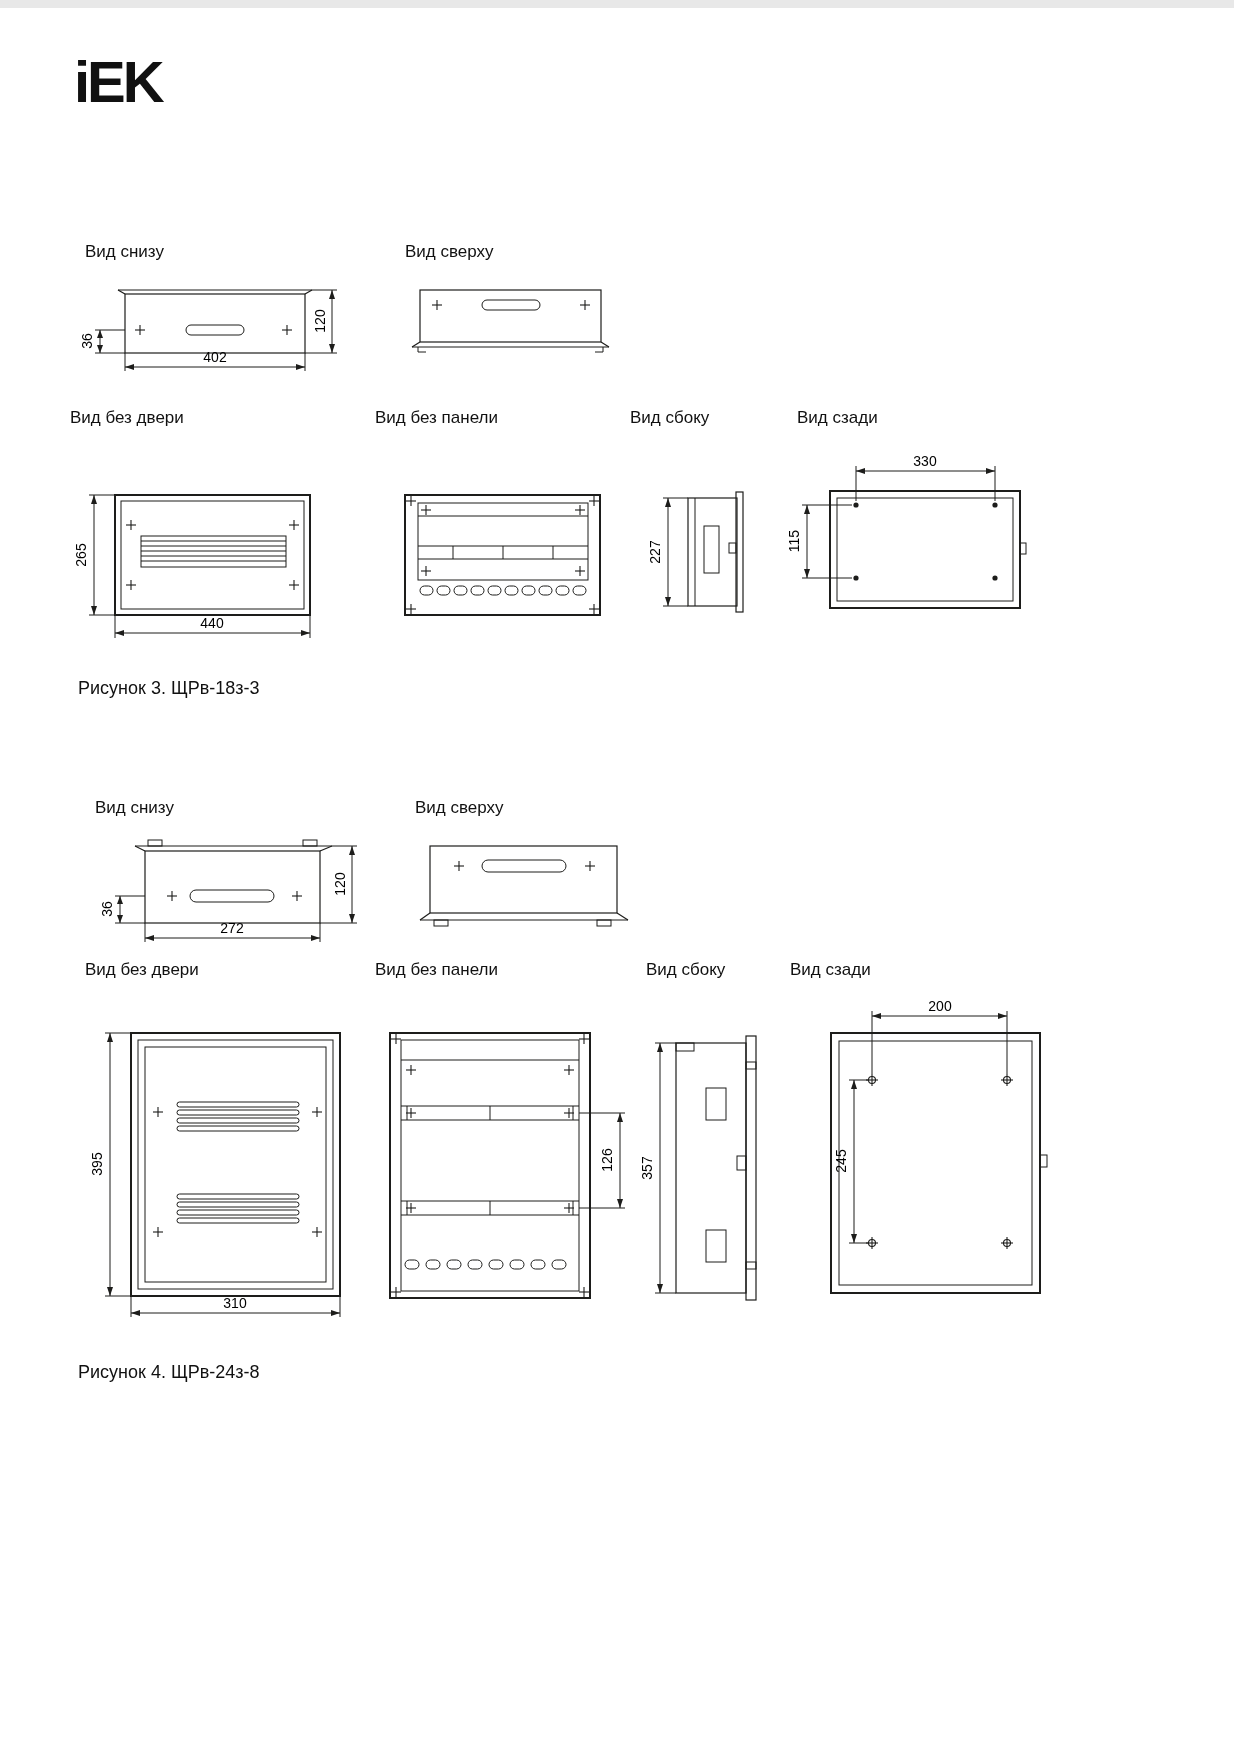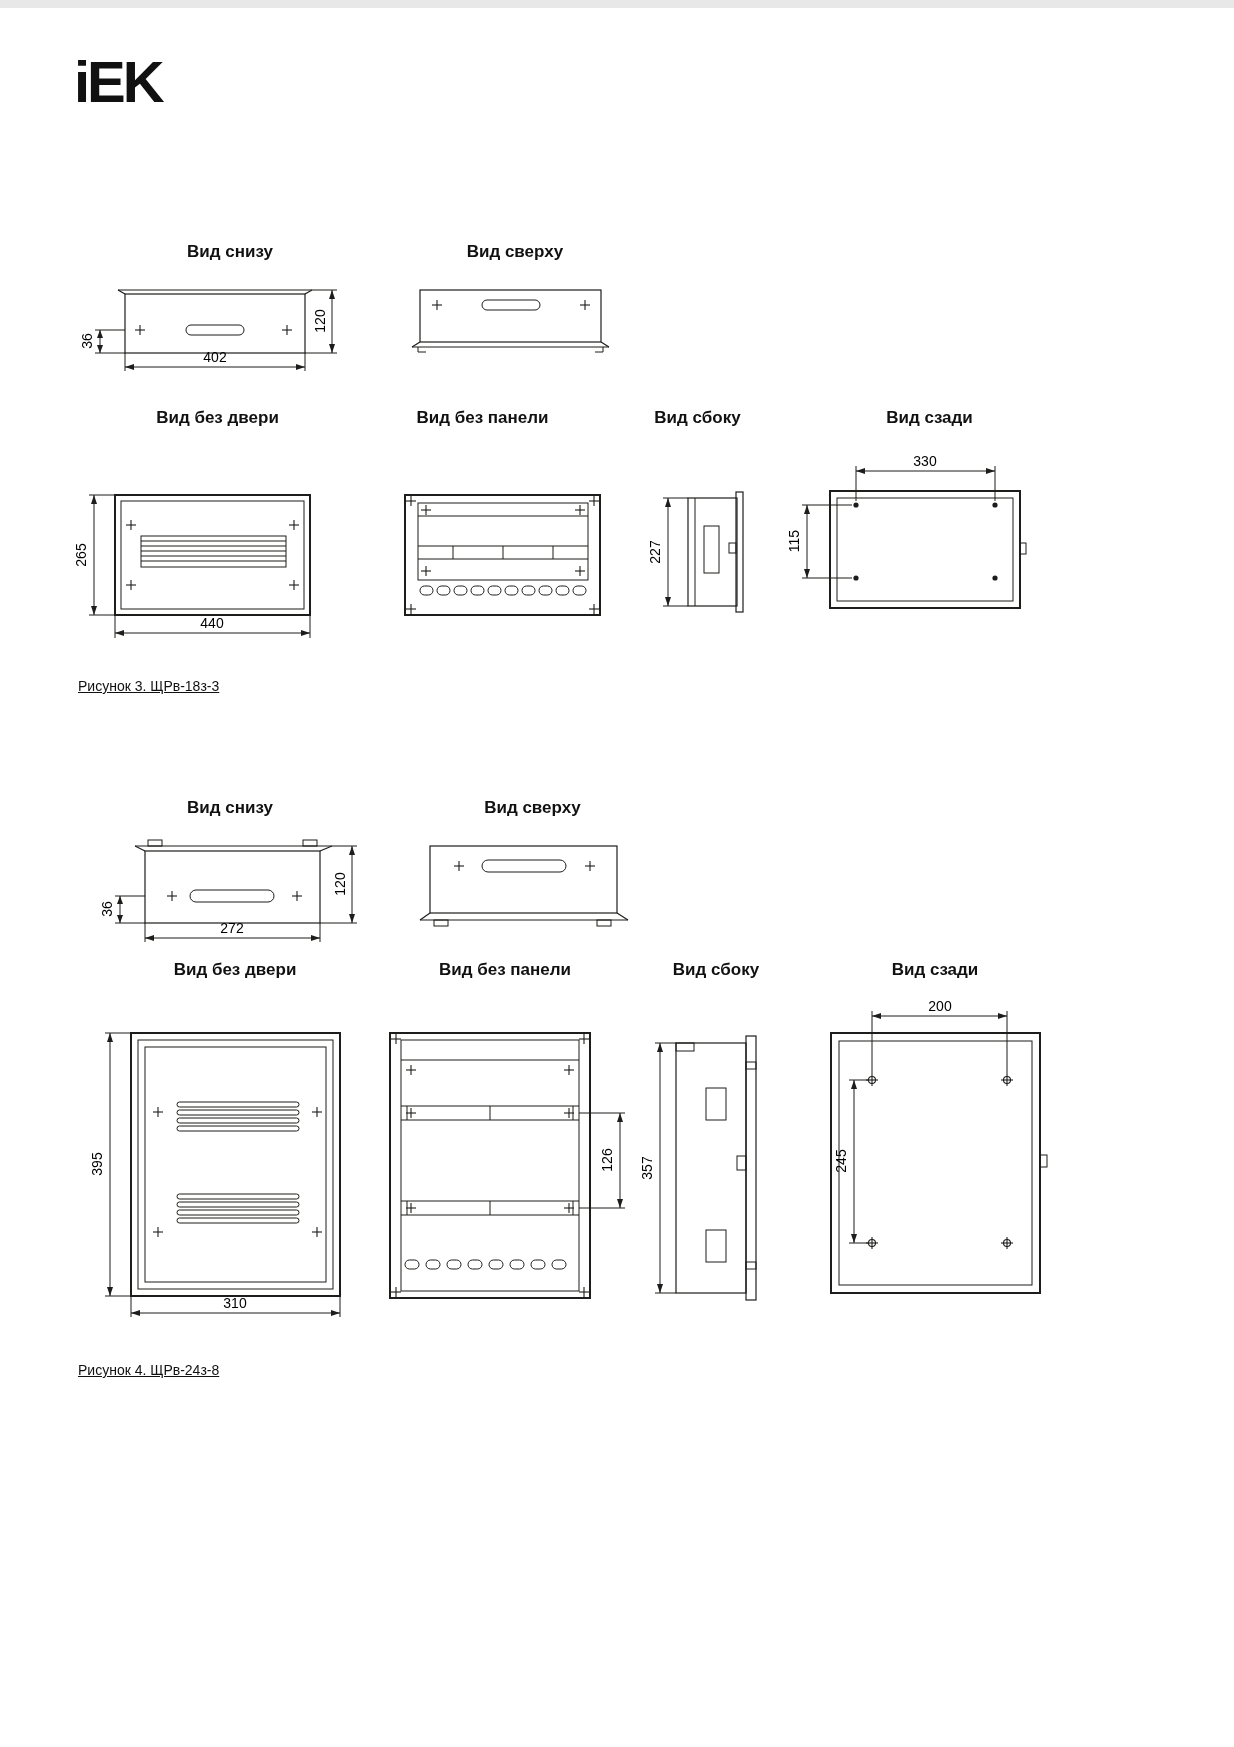--- a/index.html
+++ b/index.html
@@ -1,21 +1,21 @@
 <!DOCTYPE html>
 <html><head>
 <meta charset="utf-8">
 <style>
   html,body{margin:0;padding:0;background:#e8e8e8;}
   .page{position:relative;width:1234px;height:1747px;background:#ffffff;
         font-family:"Liberation Sans",sans-serif;color:#000;overflow:hidden;margin:8px auto;}
   .logo{position:absolute;left:74px;top:40px;font-size:58px;font-weight:800;
         letter-spacing:-3px;color:#111;font-family:"Liberation Sans",sans-serif;}
-  .ttl{position:absolute;font-size:17px;font-weight:700;text-align:center;color:#111;}
-  .cap{position:absolute;font-size:14px;font-weight:400;color:#111;text-decoration:underline;}
+  .ttl{position:absolute;font-size:17px;font-weight:400;text-align:left;color:#111;}
+  .cap{position:absolute;font-size:18px;font-weight:400;color:#111;}
   .dwg{position:absolute;}
   .ln{stroke:#1d1d1b;stroke-width:1.2;fill:none;}
   .thick{stroke:#1d1d1b;stroke-width:2;fill:none;}
   .thin{stroke:#1d1d1b;stroke-width:1;fill:none;}
   .dim{stroke:#1d1d1b;stroke-width:1;fill:none;}
   .ar{fill:#1d1d1b;stroke:none;}
   .scr{stroke:#1d1d1b;stroke-width:1.1;fill:none;}
   .dot{fill:#1d1d1b;stroke:none;}
   svg text{font-family:"Liberation Sans",sans-serif;font-size:14px;fill:#000;}
 </style>

